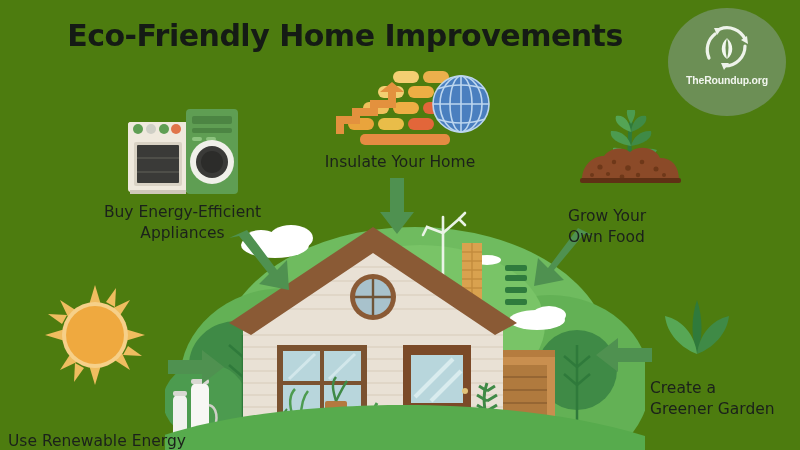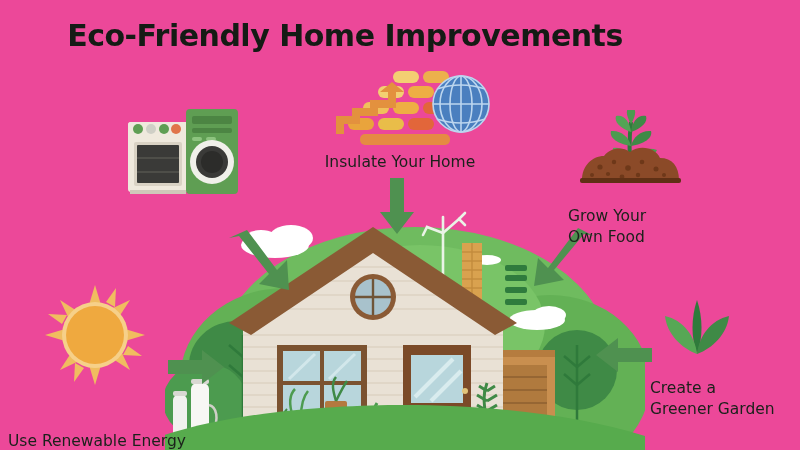--- a/index.html
+++ b/index.html
@@ -2,21 +2,21 @@
 <html><head>
 <meta charset="utf-8">
 <style>
   html,body{margin:0;padding:0;}
   body{
     width:800px;height:450px;overflow:hidden;
     background:#d5e3d1;
     font-family:"Liberation Sans",sans-serif;
     position:relative;
   }
-  #stage{position:absolute;inset:0;width:800px;height:450px;overflow:hidden;background:#ec4899;}
+  #stage{position:absolute;inset:0;width:800px;height:450px;overflow:hidden;background:#4d7c0f;}
 
   
   .title{
     position:absolute;left:0;top:18px;width:690px;text-align:center;
     font-size:30px;font-weight:bold;color:#151b15;letter-spacing:-0.5px;
     font-family:"DejaVu Sans","Liberation Sans",sans-serif;
   }
 
   
   .logo{position:absolute;left:668px;top:8px;width:118px;height:108px;}
@@ -59,20 +59,40 @@
   .ar-renew{left:168px;top:350px;}
   .ar-garden{left:594px;top:338px;}
 </style>
 </head>
 <body>
 
 <div id="stage">
 
   <div class="title">Eco-Friendly Home Improvements</div>
 
+  <div class="logo">
+    <div class="logo-badge"></div>
+    <svg width="64" height="60" viewBox="0 0 64 60">
+      <g fill="none" stroke="#eef3ea" stroke-width="3.2" stroke-linecap="round">
+        <path d="M14 38 A20 20 0 0 1 20 14"></path>
+        <path d="M25 9 A20 20 0 0 1 50 19"></path>
+        <path d="M50 26 A20 20 0 0 1 30 46"></path>
+      </g>
+      <g fill="#eef3ea">
+        <polygon points="19,8 27,8 22,15"></polygon>
+        <polygon points="52,16 53,24 46,20"></polygon>
+        <polygon points="29,50 26,43 34,43"></polygon>
+      </g>
+      <g fill="#f2f7ef">
+        <path d="M32 18 C25 24 25 34 32 39 C30 31 30 24 32 18 Z"></path>
+        <path d="M32 18 C39 24 39 34 32 39 C34 31 34 24 32 18 Z"></path>
+      </g>
+    </svg>
+    <div class="logo-text">TheRoundup.org</div>
+  </div>
 
   <div class="scene">
     <svg width="480" height="245" viewBox="0 0 480 245">
 
       <ellipse cx="250" cy="150" rx="195" ry="128" fill="#6fbb5f"></ellipse>
       <ellipse cx="120" cy="175" rx="105" ry="92" fill="#63b155"></ellipse>
       <ellipse cx="385" cy="178" rx="100" ry="88" fill="#63b155"></ellipse>
       <ellipse cx="255" cy="120" rx="125" ry="80" fill="#79c467"></ellipse>
 
       <g fill="#ffffff">
@@ -389,20 +409,24 @@
       <path d="M0 10 L34 10 L34 0 L56 17 L34 34 L34 24 L0 24 Z" fill="#4f9150"></path>
     </svg>
   </div>
 
   <div class="arrow ar-garden">
     <svg width="58" height="34" viewBox="0 0 58 34">
       <path d="M58 10 L24 10 L24 0 L2 17 L24 34 L24 24 L58 24 Z" fill="#4f9150"></path>
     </svg>
   </div>
 
+  <div class="lbl lbl-appliances">
+    <div>Buy Energy-Efficient</div>
+    <div>Appliances</div>
+  </div>
 
   <div class="lbl lbl-insulate">
     <div>Insulate Your Home</div>
   </div>
 
   <div class="lbl lbl-grow">
     <div>Grow Your</div>
     <div>Own Food</div>
   </div>
 

